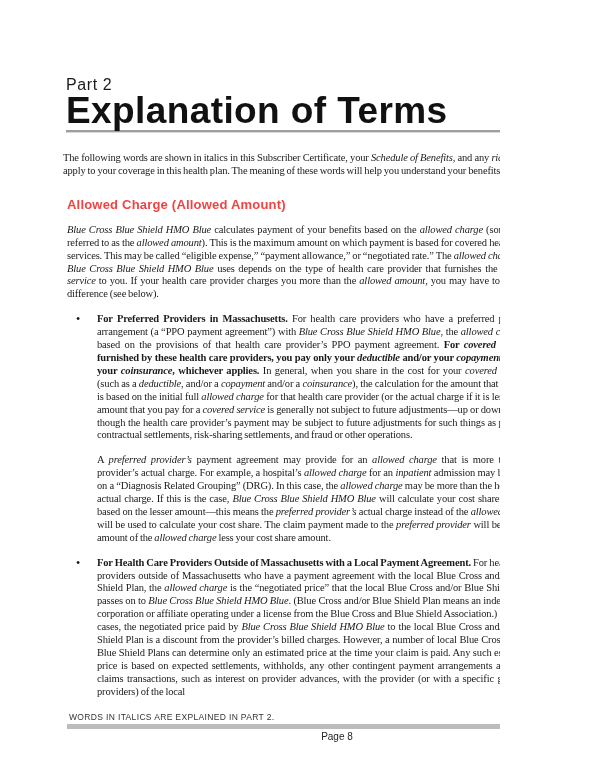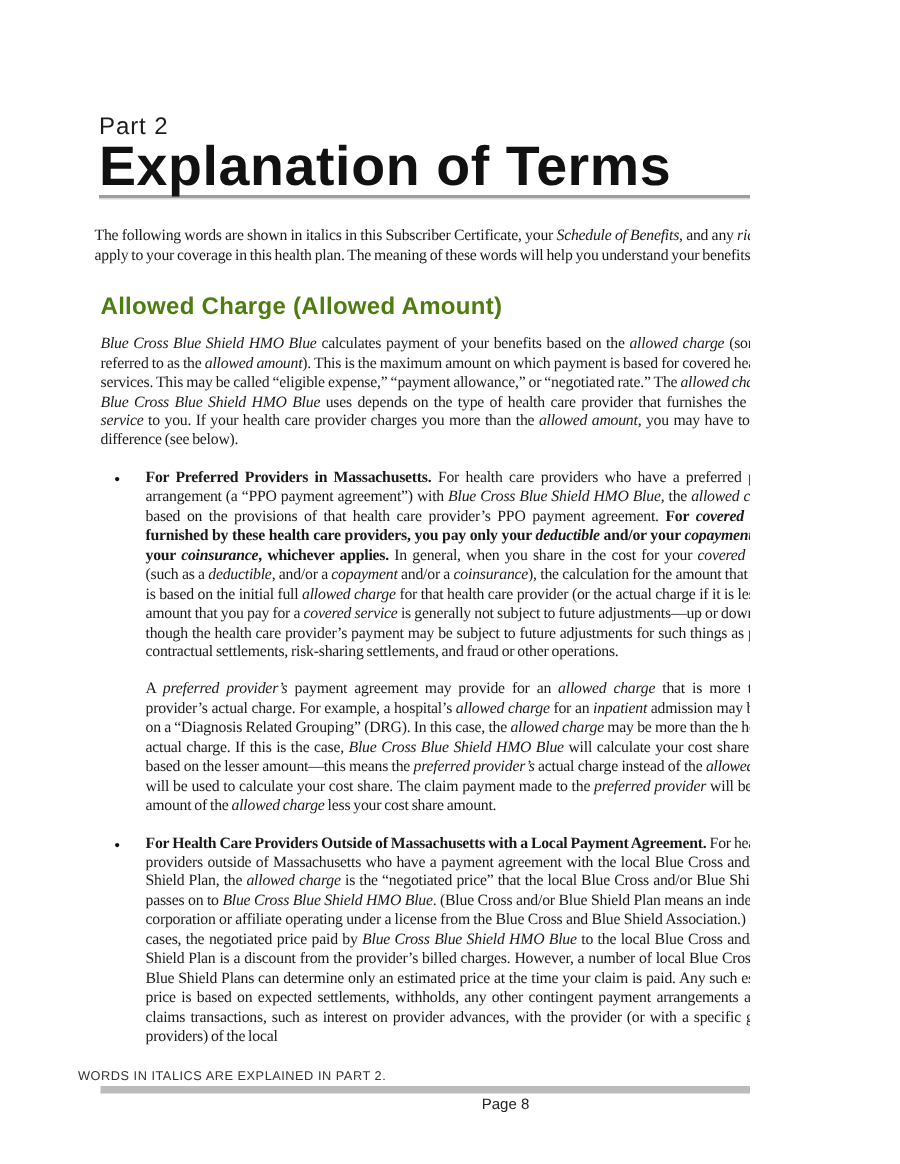--- a/index.html
+++ b/index.html
@@ -37,22 +37,22 @@
     line-height:12.9px;
     letter-spacing:-0.15px;
     word-spacing:-0.5px;
     text-align:justify;
     color:#1a1a1a;
   }
   .intro{margin:20px 67px 0 63px;}
   .section-heading{
     margin:19px 67px 11px 67px;
     font-family:"Liberation Sans", sans-serif;
-    font-weight:bold;font-size:16px;letter-spacing:.2px;
-    line-height:16px;color:#4d7c0f;
+    font-weight:bold;font-size:13px;letter-spacing:.2px;
+    line-height:16px;color:#ef4444;
   }
   .lead{margin:2px 67px 0 67px;}
   ul.bullets{
     margin:10px 67px 0 67px;
     padding:0;list-style:none;
   }
   ul.bullets li{
     position:relative;
     padding-left:30px;
     margin-top:12px;
@@ -60,21 +60,21 @@
   ul.bullets li::before{
     content:"\2022";
     position:absolute;left:9px;top:0;
     font-size:12px;line-height:12.9px;color:#111;
   }
   ul.bullets li p{margin:0;}
   ul.bullets li p + p{margin-top:12px;}
   .body-text i{font-style:italic;}
   .body-text b{font-weight:bold;}
   .footer-note{
-    position:absolute;left:52px;top:712px;
+    position:absolute;left:69px;top:712px;
     font-family:"Liberation Sans", sans-serif;
     font-size:8.5px;letter-spacing:.35px;color:#333;
     line-height:10px;
   }
   .footer-bar{
     position:absolute;left:67px;top:724px;
     width:467px;height:5px;background:#bcbcbc;
   }
   .page-number{
     position:absolute;left:0;top:731px;width:600px;

